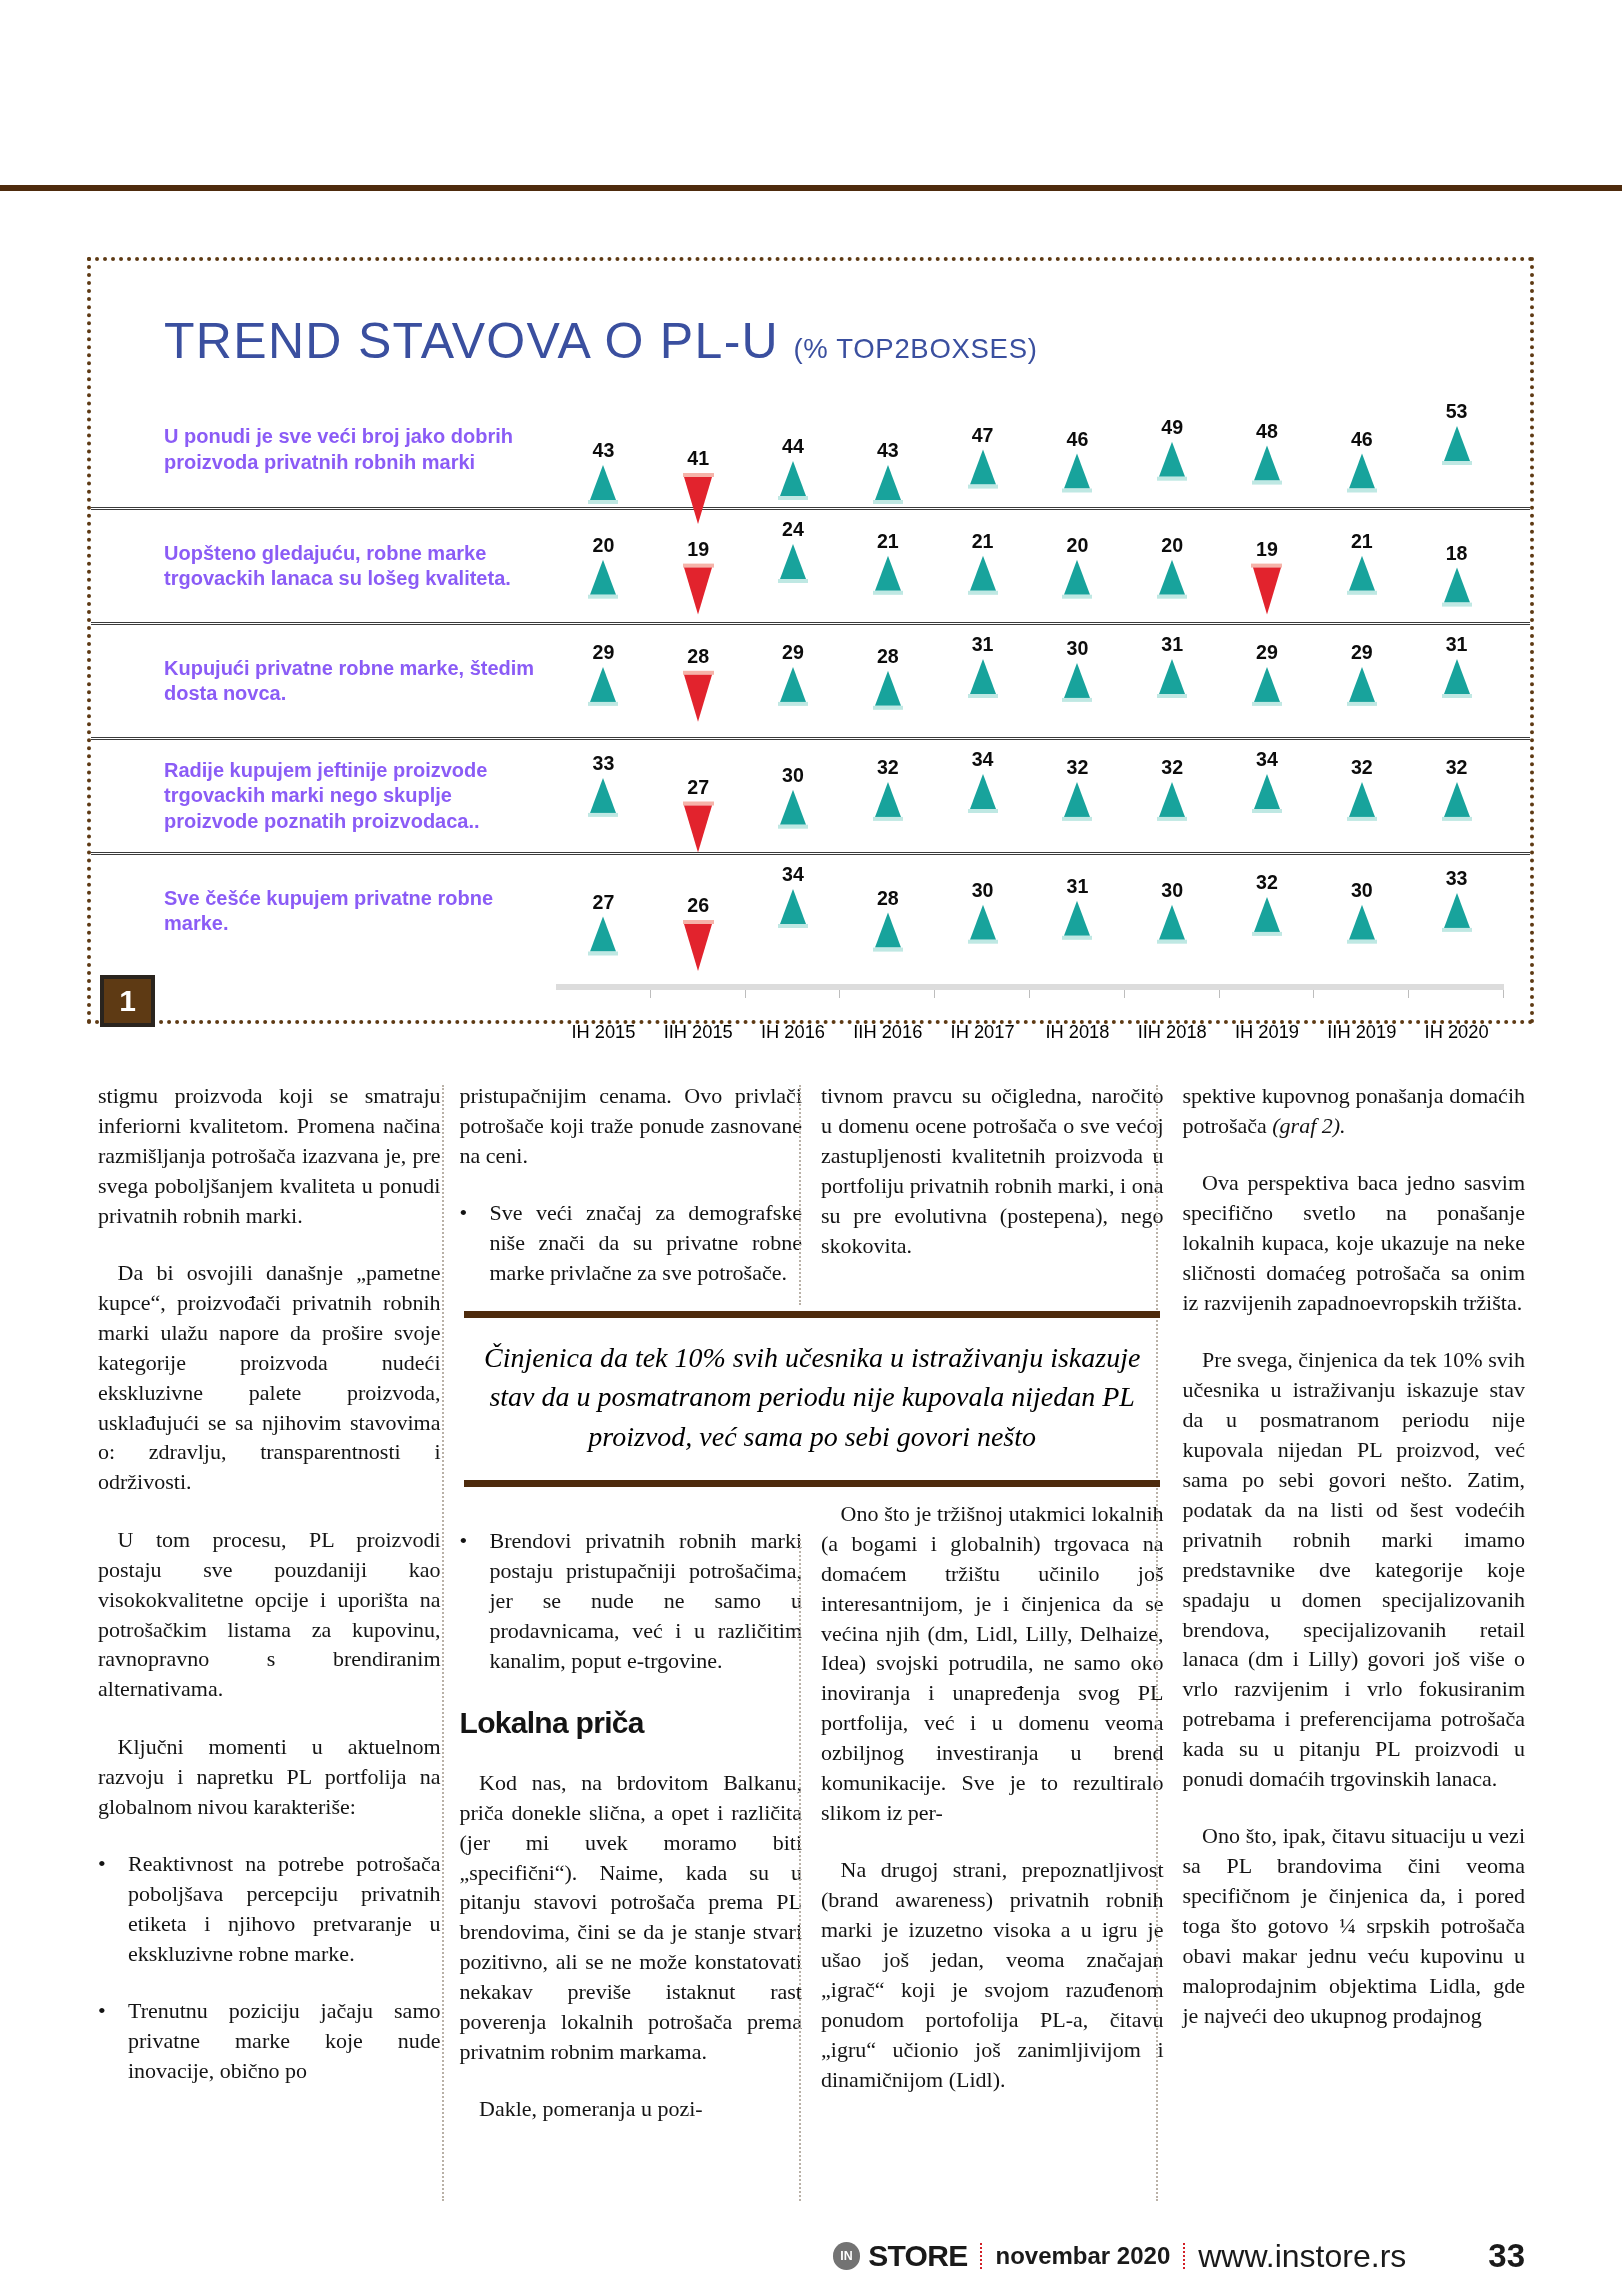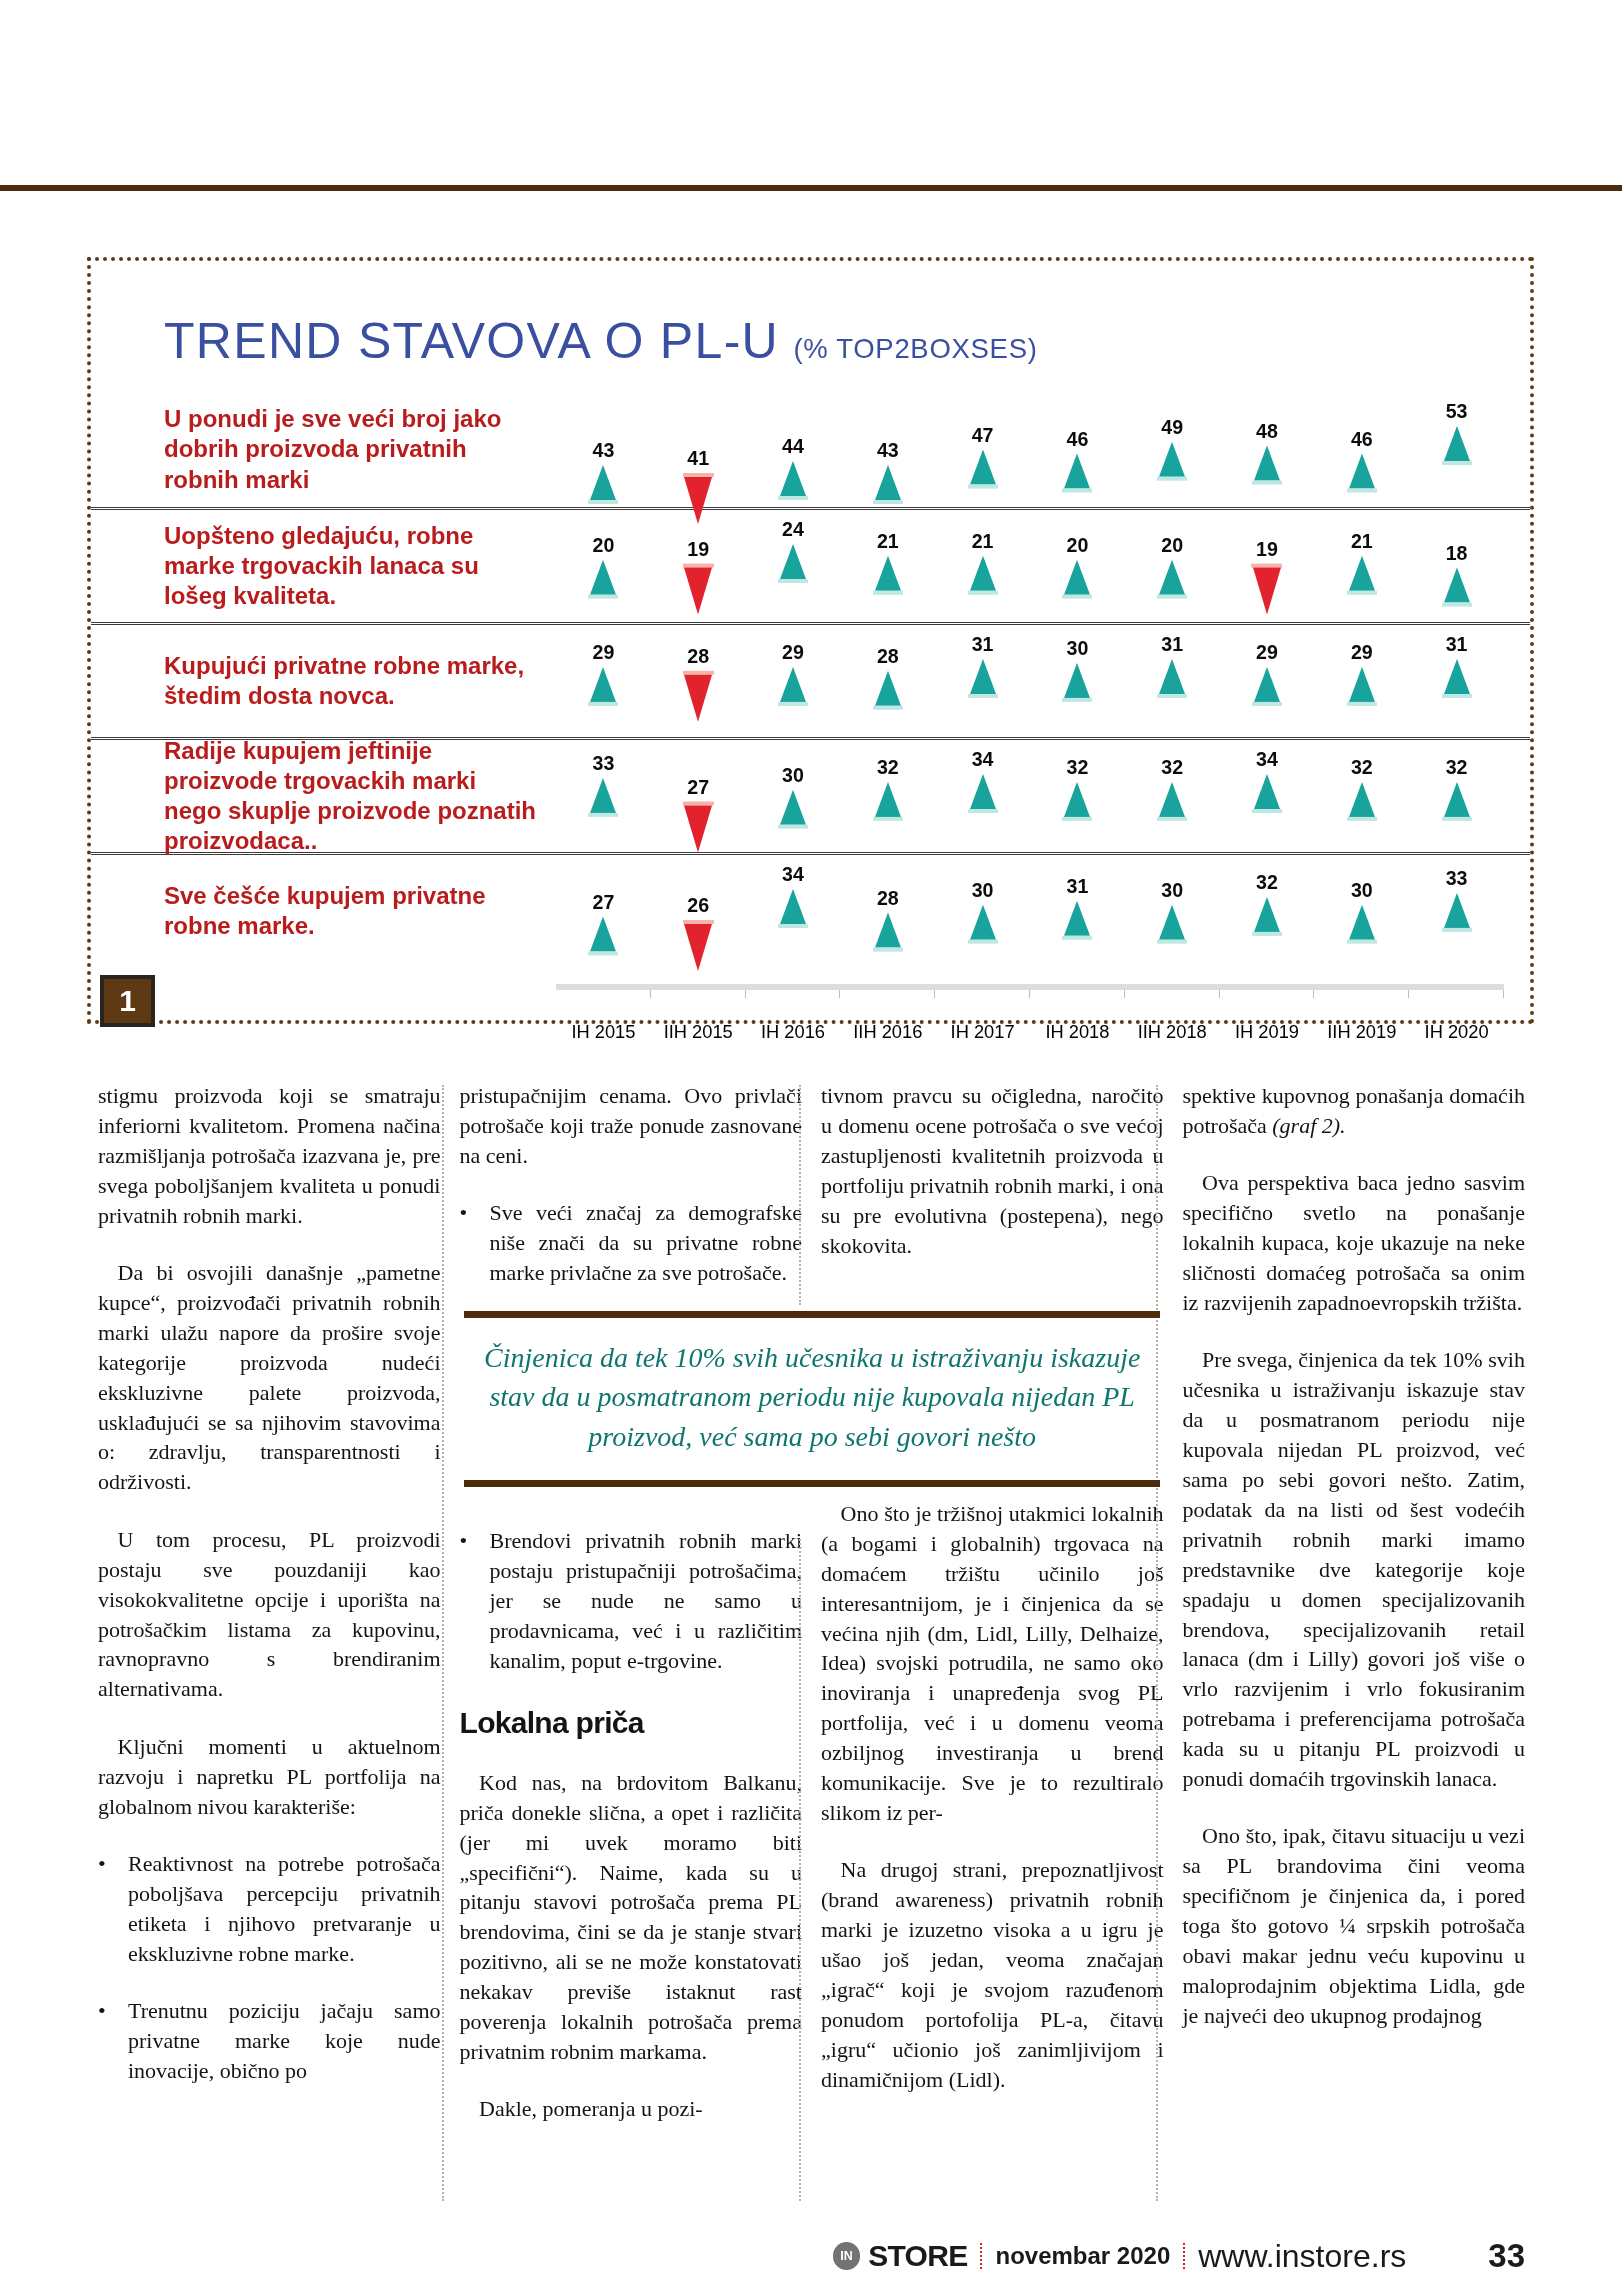--- a/index.html
+++ b/index.html
@@ -11,21 +11,21 @@
   .chart-box{position:absolute;left:87px;top:257px;width:1447px;height:767px;
              border:4.6px dotted var(--brown);box-sizing:border-box;background:#fff;}
   .chart-title-row{padding:51px 0 22px 73px;font-family:"Liberation Sans",sans-serif;
                    color:var(--title-blue);white-space:nowrap;}
   .chart-title{font-size:50px;letter-spacing:1.3px;}
   .chart-subtitle{font-size:27.5px;margin-left:14.4px;letter-spacing:0.7px;}
   .chart-row{display:flex;height:115px;box-sizing:border-box;}
   .chart-row + .chart-row{border-top:3.9px double #3b3b3b;}
   .row-label{flex:0 0 465px;box-sizing:border-box;padding:0 19.6px 0 73px;
              display:flex;align-items:center;font-family:"Liberation Sans",sans-serif;
-             font-weight:bold;font-size:24px;line-height:1.26;color:#b91c1c;}
+             font-weight:bold;font-size:20px;line-height:1.26;color:#8b5cf6;}
   .row-points{flex:1;display:grid;grid-template-columns:repeat(10,1fr);
               padding:7.9px 26px 0 0;box-sizing:border-box;}
   .point{display:flex;flex-direction:column;align-items:center;}
   .marker-wrap{display:flex;flex-direction:column;align-items:center;}
   .point-num{font-family:"Liberation Sans",sans-serif;font-weight:bold;font-size:19.6px;
              color:#0c0c0c;margin-bottom:3.3px;}
   .tri-up{width:0;height:0;border-left:13px solid transparent;border-right:13px solid transparent;
           border-bottom:35px solid var(--up);}
   .tri-up-base{width:30px;height:3.9px;background:#bfe8e3;}
   .tri-down-cap{width:31px;height:3.9px;background:#f6b3a9;}
@@ -51,21 +51,21 @@
   .para em{font-style:italic;}
   .bullet{display:flex;margin:0 0 27.5px;}
   .bullet .dot{flex:0 0 30px;}
   .bullet .btext{flex:1;}
   .heading{font-family:"Liberation Sans",sans-serif;font-weight:bold;font-size:30px;
            margin:9.2px 0 23.6px;text-align:left;letter-spacing:-0.7px;}
   .quote-gap{height:211px;}
   .pull-quote{position:absolute;left:calc(25% + 9.2px);top:230px;width:calc(50% - 17px);
               box-sizing:border-box;border-top:7.2px solid var(--brown-dark);
               border-bottom:7.2px solid var(--brown-dark);padding:19.6px 3.9px 23.6px;
-              text-align:center;font-style:italic;color:#0f766e;font-size:28px;line-height:1.42;}
+              text-align:center;font-style:italic;color:#000000;font-size:28px;line-height:1.42;}
   .divider{position:absolute;border-left:2px dotted #b9b1a7;}
   .d1{left:calc(25% - 12.4px);top:3.9px;bottom:9.2px;}
   .d2a{left:calc(50% - 12.4px);top:3.9px;height:220px;}
   .d2b{left:calc(50% - 12.4px);top:458px;bottom:9.2px;}
   .d3{left:calc(75% - 12.4px);top:3.9px;bottom:9.2px;}
 
   
   .footer{position:absolute;top:2237px;right:98px;display:flex;align-items:center;
           font-family:"Liberation Sans",sans-serif;color:#1a1a1a;}
   .in-logo{width:27.5px;height:27.5px;border-radius:50%;background:#737373;color:#fff;font-weight:bold;

